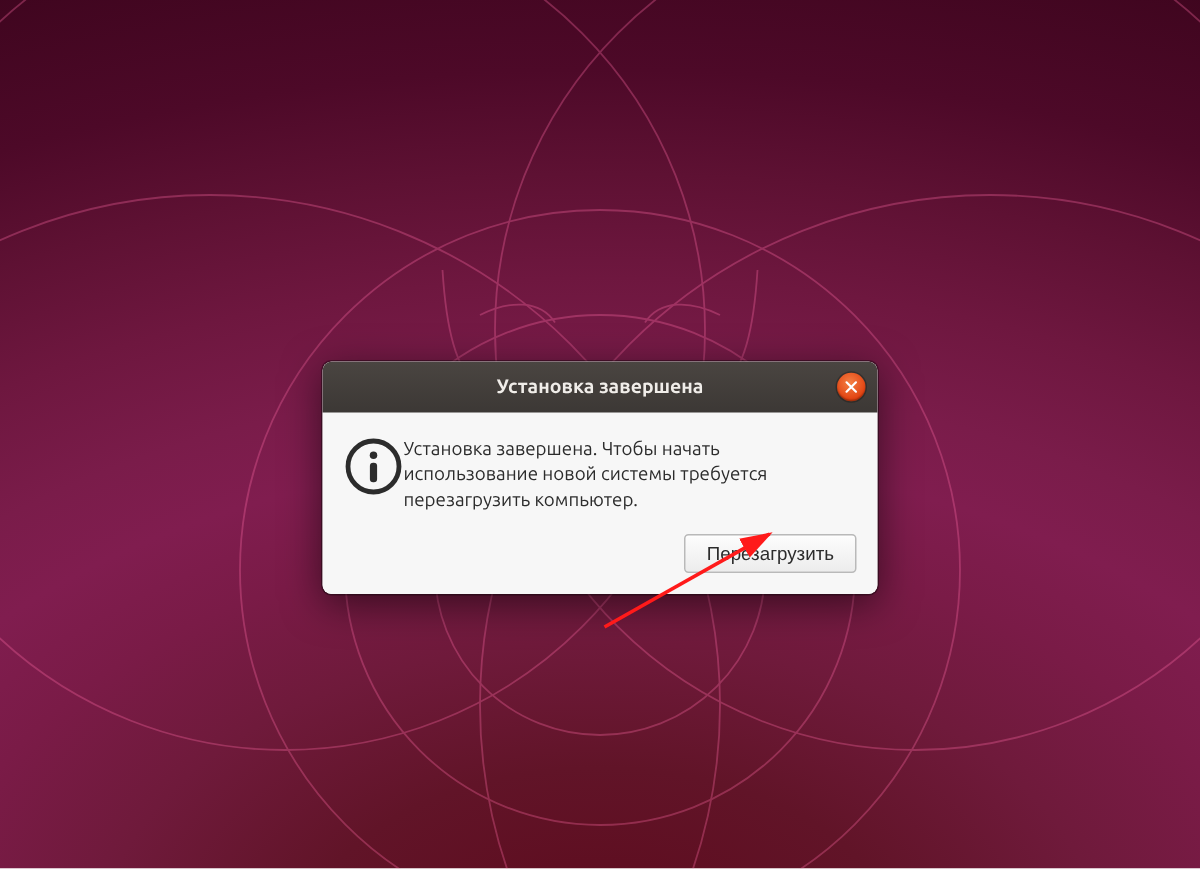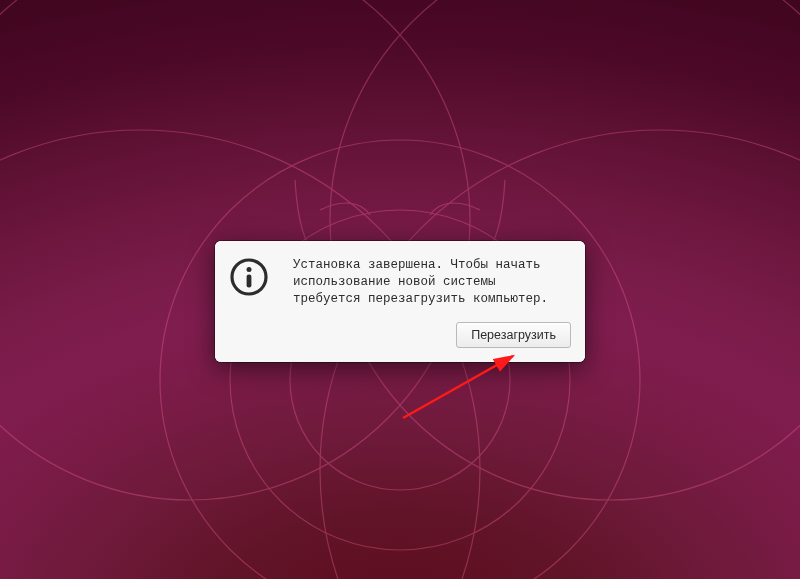--- a/index.html
+++ b/index.html
@@ -49,23 +49,22 @@
       position: absolute; right: 8px; top: 50%; transform: translateY(-50%);
       width: 19px; height: 19px; border-radius: 50%;
       background: radial-gradient(circle at 45% 35%, #f48044, #e14110 70%);
       display: flex; align-items: center; justify-content: center;
       box-shadow: inset 0 -1px 1px rgba(0,0,0,.3), 0 0 0 1px rgba(0,0,0,.25);
       cursor: pointer;
     }
     .close-btn svg { width: 9px; height: 9px; }
 
     .dialog-body {
-      display: flex; padding: 16px 16px 14px 14px; gap: 24px;
+      display: flex; padding: 16px 16px 14px 14px; gap: 0;
       background: #f7f7f7;
-      font-family: Liberation Mono, monospace;
     }
     .info-icon {
       width: 40px; height: 40px; flex: 0 0 40px;
       display: flex; align-items: center; justify-content: center;
     }
     .msg {
       font-size: 12.5px; line-height: 1.35; color: #2c2c2c;
     }
     .dialog-actions {
       display: flex; justify-content: flex-end;
@@ -106,20 +105,28 @@
 
       <path d="M 295 180 C 300 260, 320 280, 400 285 C 480 280, 500 260, 505 180"></path>
       <path d="M 320 210 C 340 200, 360 200, 370 215"></path>
       <path d="M 430 215 C 440 200, 460 200, 480 210"></path>
       <circle cx="400" cy="380" r="110"></circle>
     </g>
   </svg>
 </div>
 
 <div class="dialog">
+  <div class="dialog-titlebar">
+    <span class="title">Установка завершена</span>
+    <div class="close-btn" aria-label="Close">
+      <svg viewBox="0 0 10 10">
+        <path d="M1.5 1.5 L8.5 8.5 M8.5 1.5 L1.5 8.5" stroke="#fff" stroke-width="1.6" stroke-linecap="round"></path>
+      </svg>
+    </div>
+  </div>
   <div class="dialog-body">
     <div class="info-icon">
       <svg viewBox="0 0 40 40">
         <circle cx="20" cy="20" r="17" fill="none" stroke="#2c2c2c" stroke-width="3.2"></circle>
         <circle cx="20" cy="12.5" r="2.5" fill="#2c2c2c"></circle>
         <rect x="17.6" y="17.5" width="4.8" height="13" rx="2.2" fill="#2c2c2c"></rect>
       </svg>
     </div>
     <div class="msg">Установка завершена. Чтобы начать использование новой системы требуется перезагрузить компьютер.</div>
   </div>

